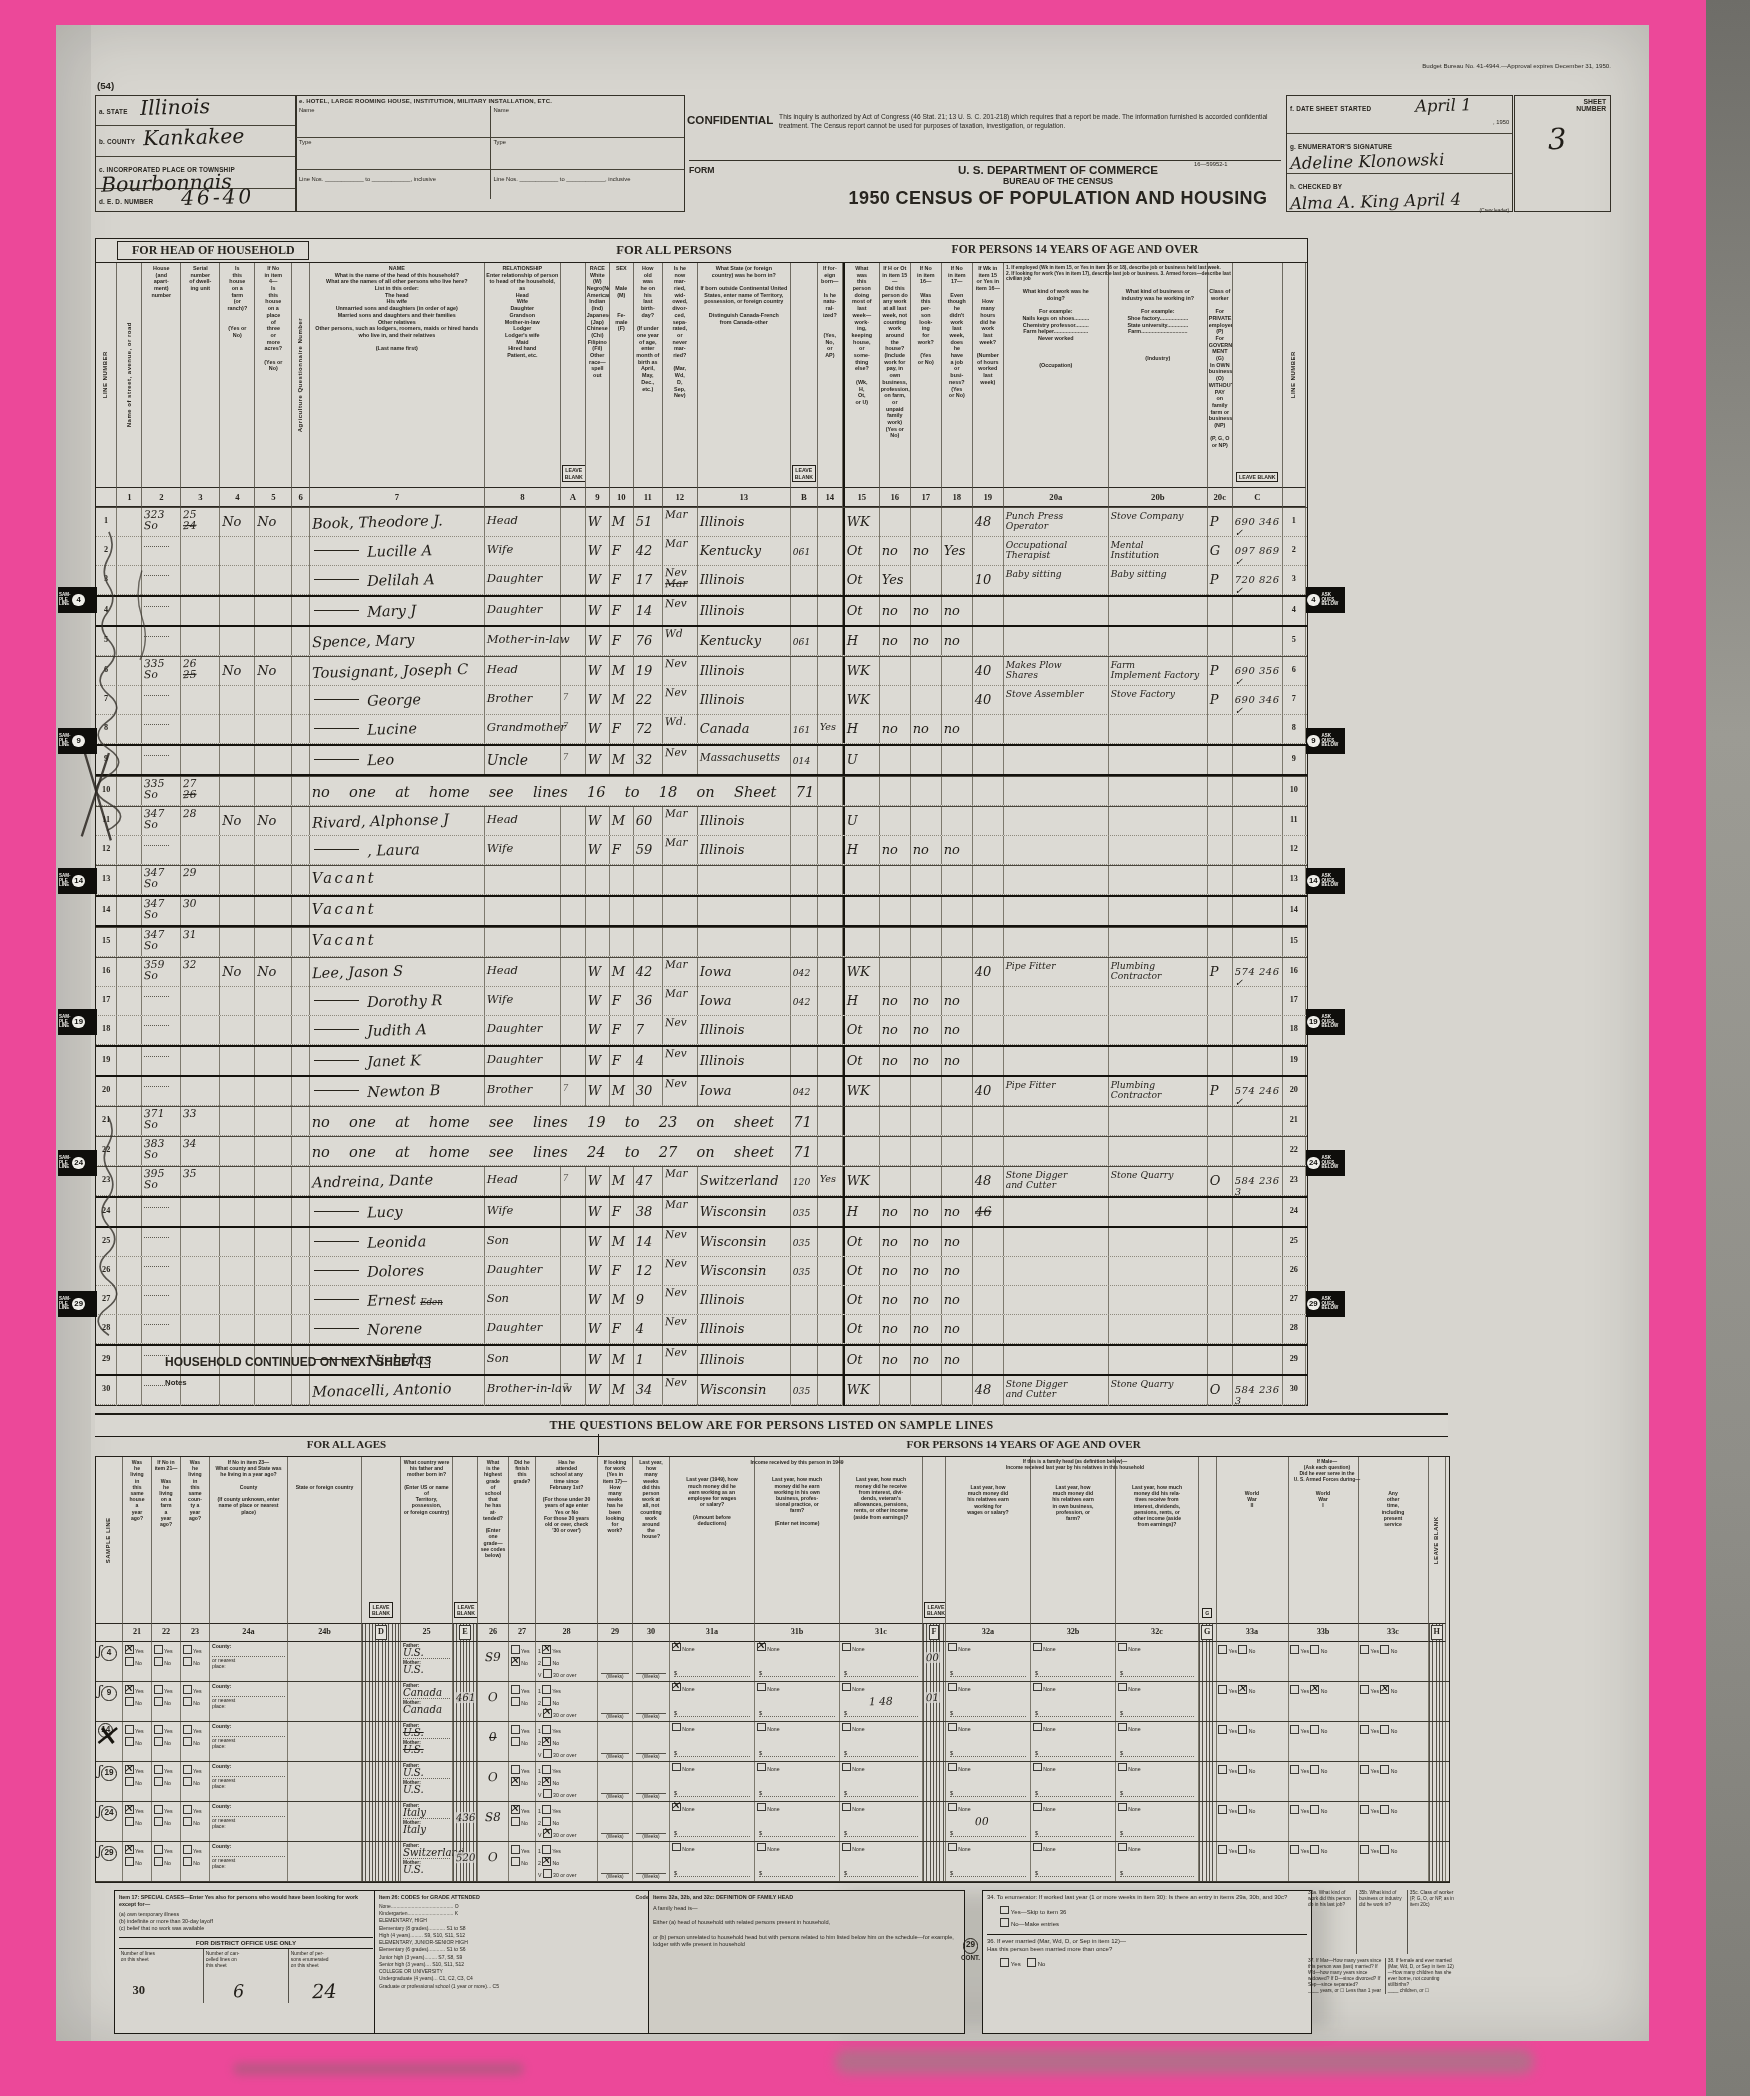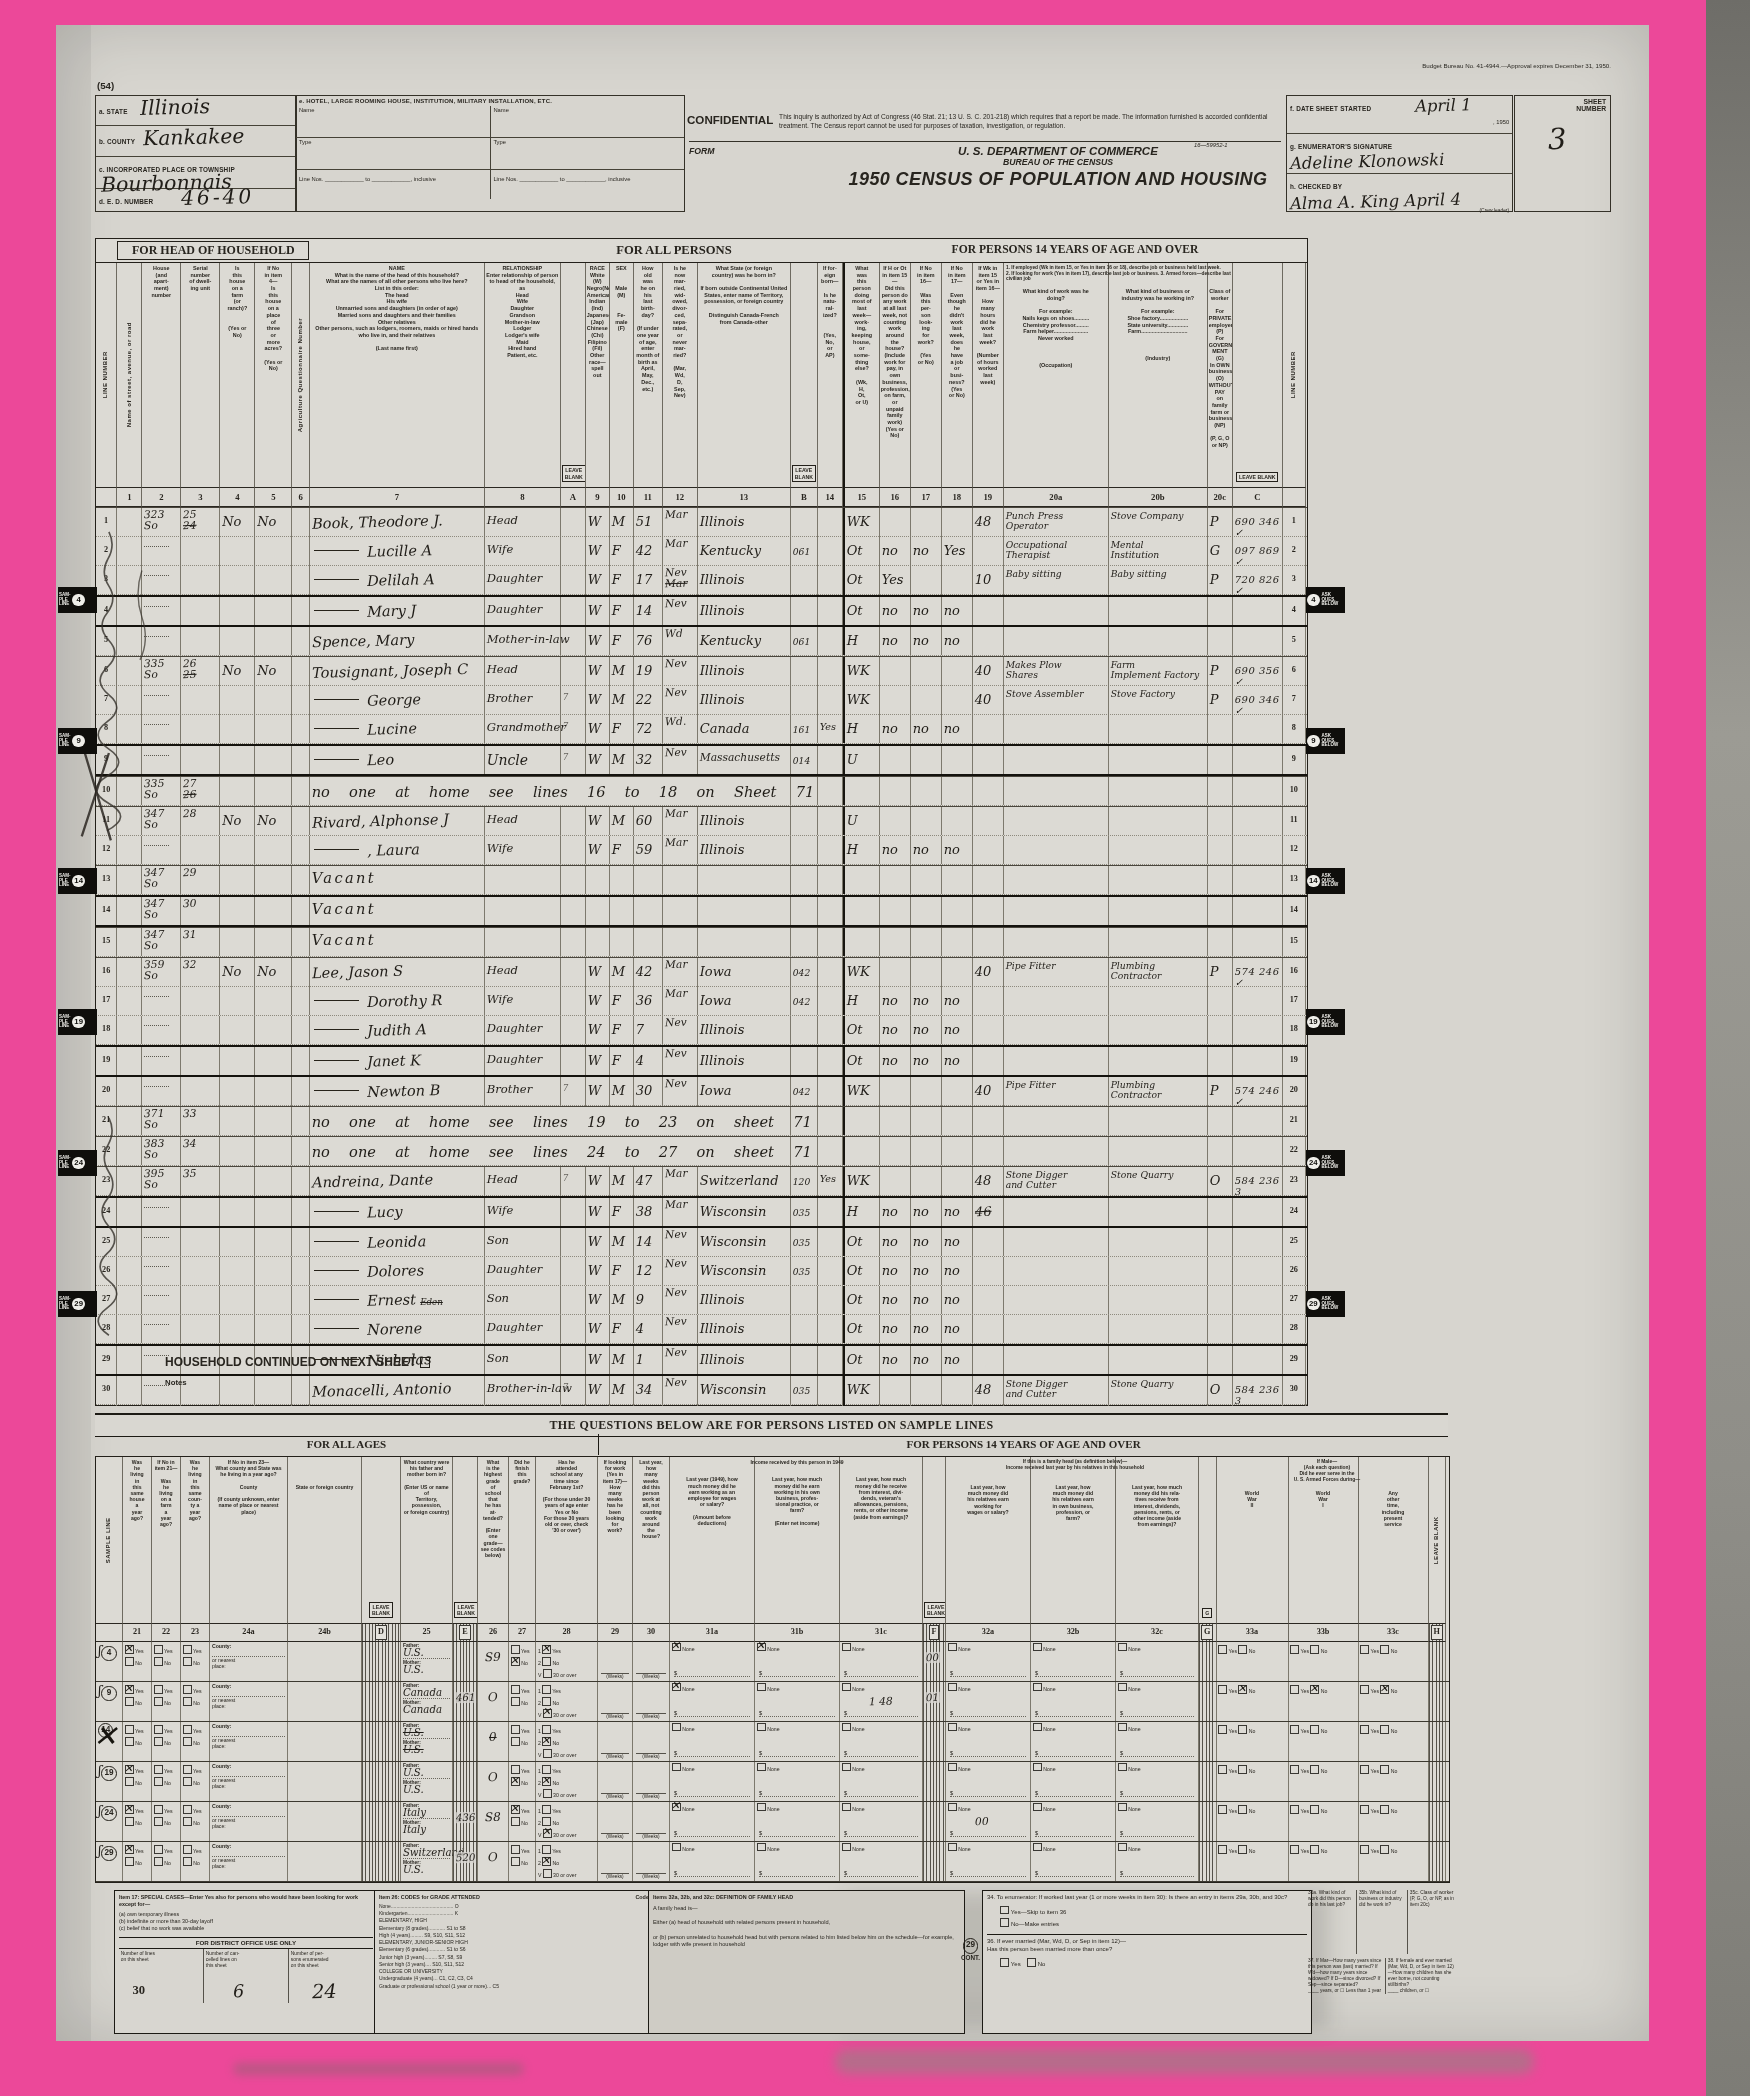--- a/index.html
+++ b/index.html
@@ -162,21 +162,21 @@
         <div style="padding:5.8px 2.9px;font-size:5.8px;"><span>Line Nos.</span> ____________ <span>to</span> ____________<span>, inclusive</span></div>
       </div>
     </div>
   </div>
 
   <div class="abs" style="left:687px;top:113px;width:592px;">
     <span class="b" style="font-size:11.6px;float:left;margin-right:5.8px;">CONFIDENTIAL</span>
     <span style="font-size:6.6px;line-height:1.3;display:block;">This inquiry is authorized by Act of Congress (46 Stat. 21; 13 U. S. C. 201-218) which requires that a report be made. The information furnished is accorded confidential treatment.  The Census report cannot be used for purposes of taxation, investigation, or regulation.</span>
   </div>
 
-  <div class="abs" style="left:689px;top:141px;width:592px;height:54px;border-top:1.6px solid #343128;font-style:italic;">
+  <div class="abs" style="left:689px;top:160px;width:592px;height:54px;border-top:1.6px solid #343128;">
     <div class="b" style="font-size:8.7px;margin-top:3.9px;">FORM</div>
     <div class="abs" style="left:146px;top:1.9px;width:446px;text-align:center;">
       <div class="b" style="font-size:11.6px;">U. S. DEPARTMENT OF COMMERCE</div>
       <div class="b" style="font-size:8.7px;">BUREAU OF THE CENSUS</div>
       <div class="b" style="font-size:18px;letter-spacing:0.4px;margin-top:1.9px;">1950 CENSUS OF POPULATION AND HOUSING</div>
     </div>
     <div class="abs" style="left:505px;top:0;font-size:5.8px;">16—59952-1</div>
   </div>
 
   <div class="abs idbox" style="left:1286px;top:95px;width:225px;height:115px;">

